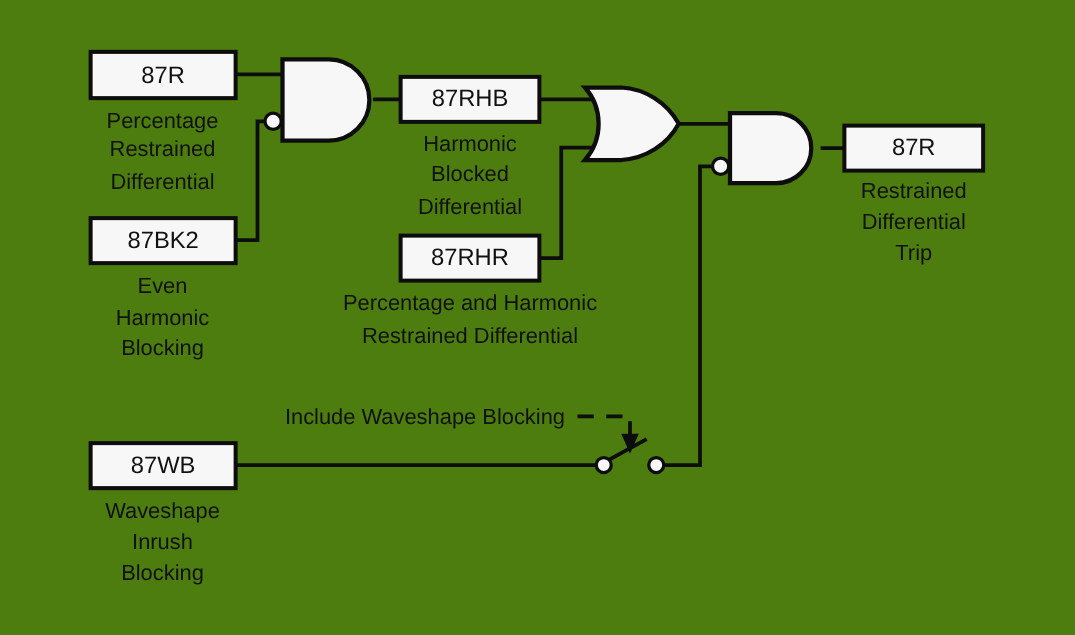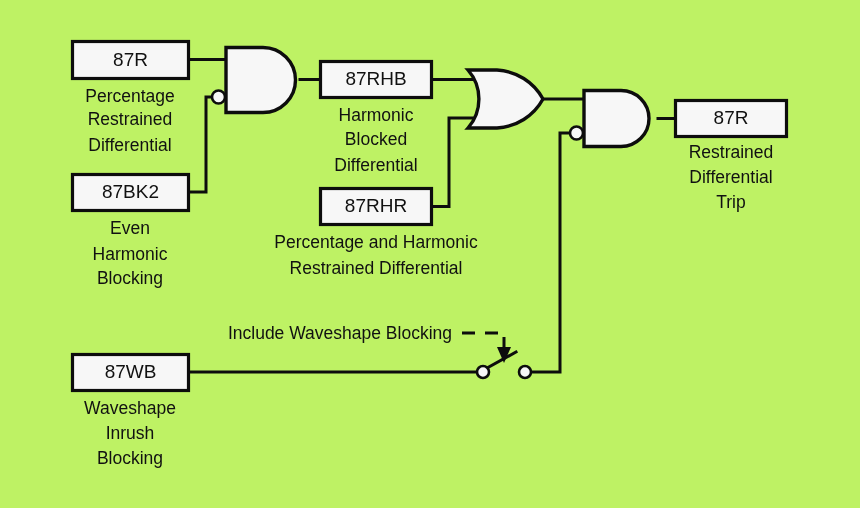--- a/index.html
+++ b/index.html
@@ -4,21 +4,21 @@
 <style>
   html, body {
     margin: 0;
     padding: 0;
     background: #f7f7f7;
   }
   #diagram-root {
     position: relative;
     width: 860px;
     height: 508px;
-    background: #bef264;
+    background: #4d7c0f;
     font-family: "Liberation Sans", sans-serif;
     overflow: hidden;
   }
   svg.logic-canvas {
     position: absolute;
     top: 0;
     left: 0;
     width: 860px;
     height: 508px;
   }

